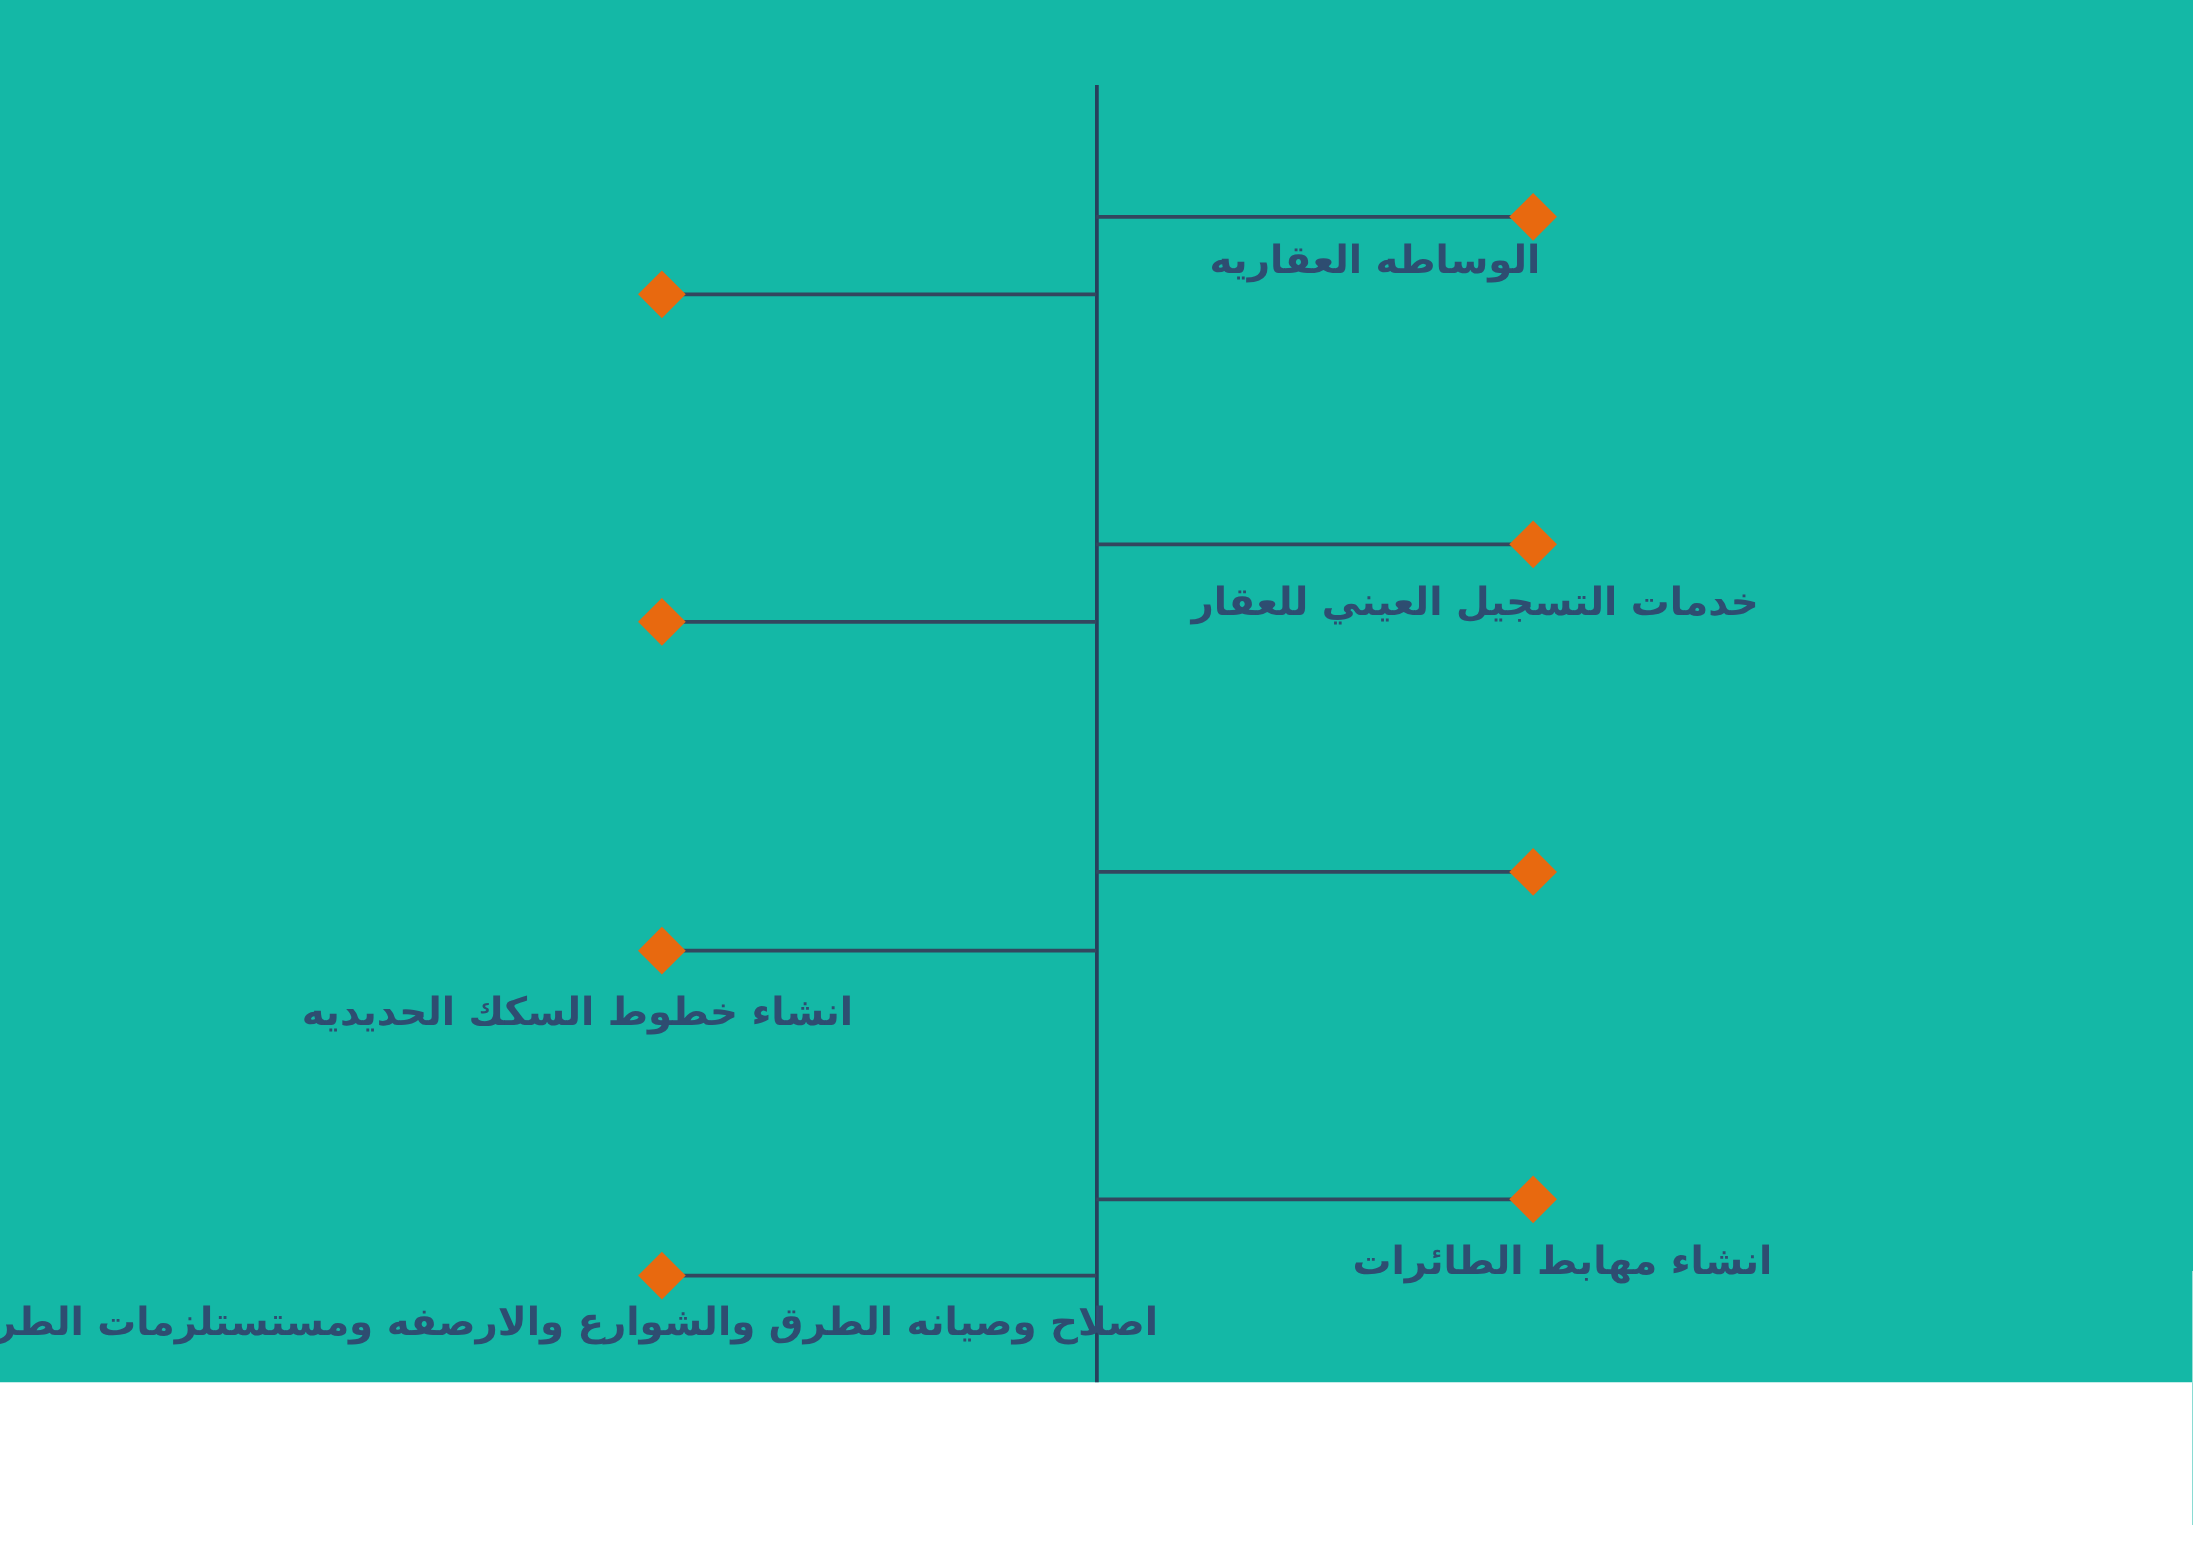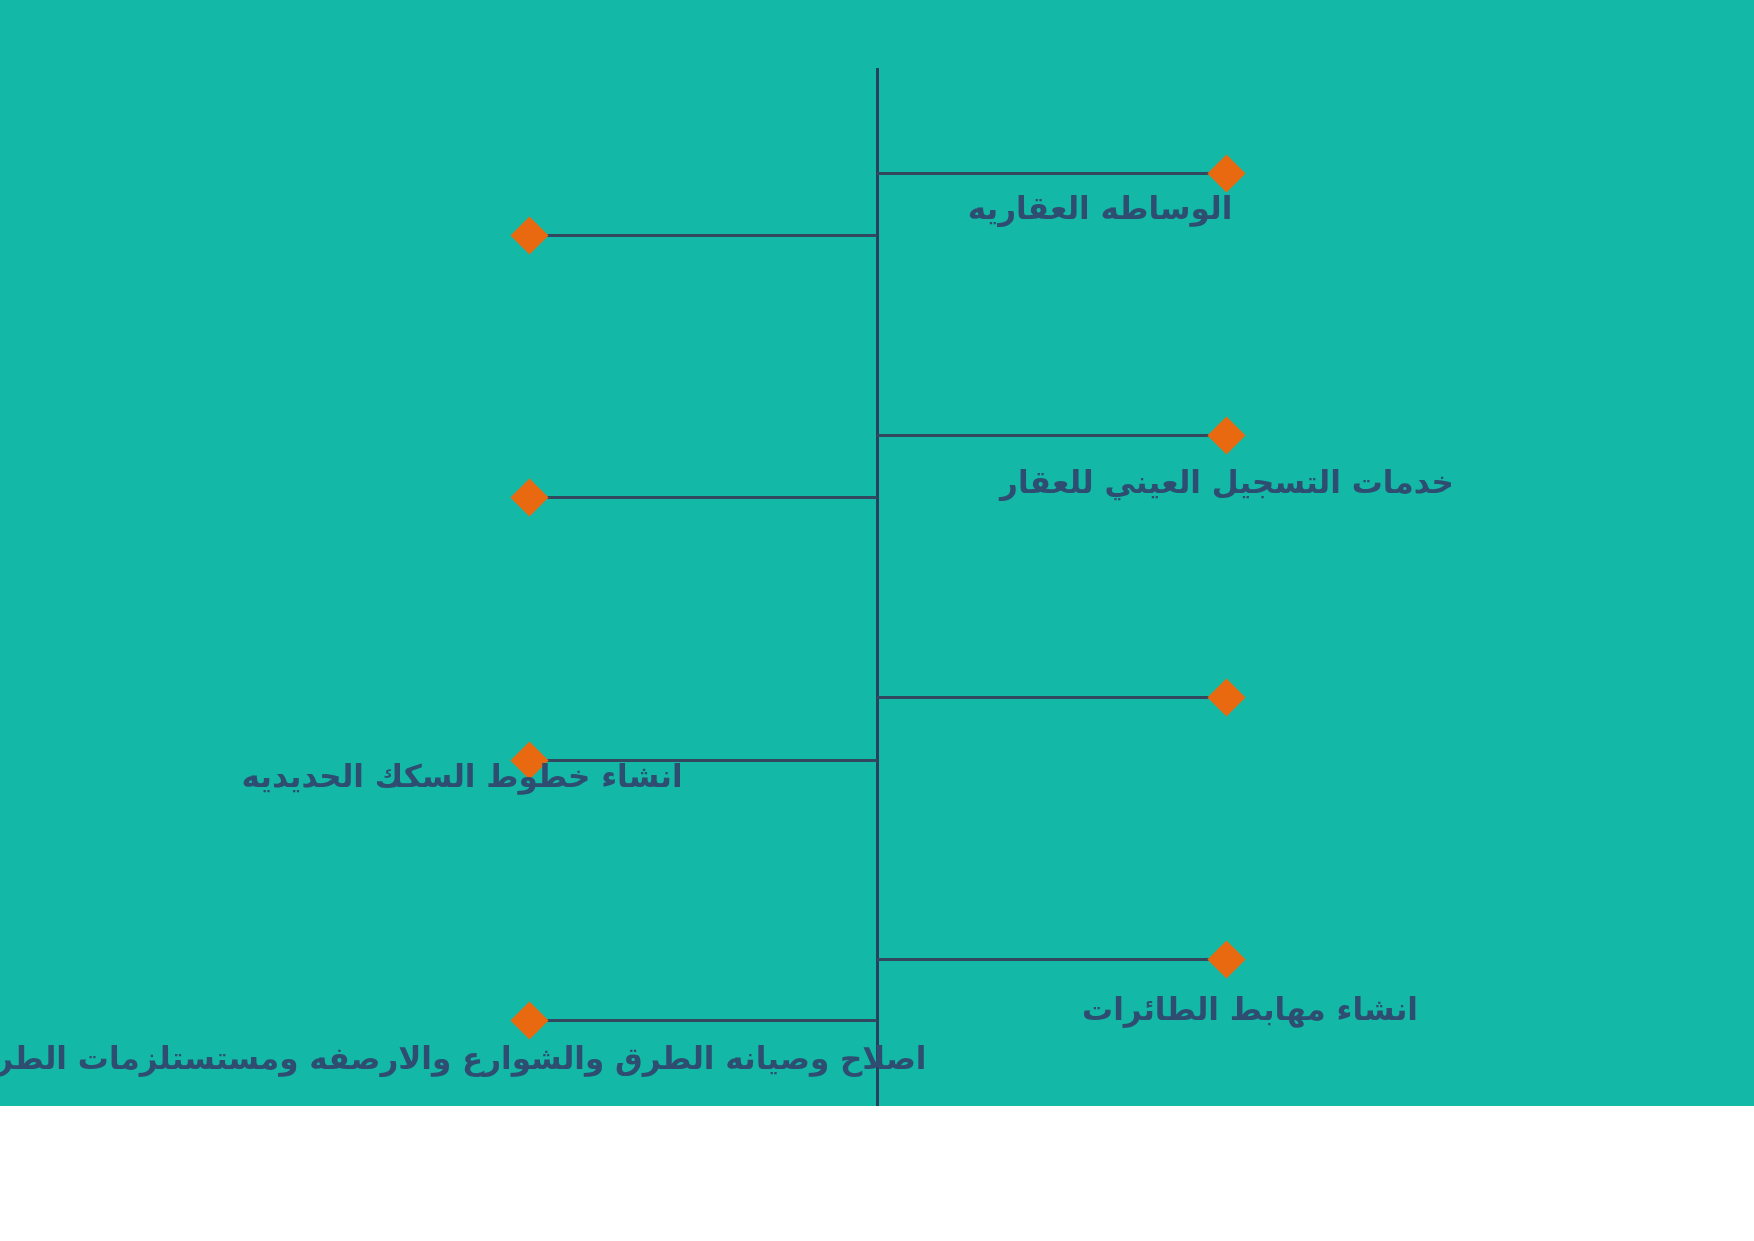--- a/index.html
+++ b/index.html
@@ -57,31 +57,31 @@
 
   <div class="connector right" style="top:171.5px"></div>
   <div class="diamond" style="left:1213px; top:159.5px"></div>
   <div class="branch-label" dir="rtl" style="left:1100px; top:188px">الوساطه العقاريه</div>
 
   <div class="connector left" style="top:233.5px"></div>
   <div class="diamond" style="left:516px; top:221.5px"></div>
 
   <div class="connector right" style="top:433.5px"></div>
   <div class="diamond" style="left:1213px; top:421.5px"></div>
-  <div class="branch-label" dir="rtl" style="left:1227px; top:462px">خدمات التسجيل العيني للعقار</div>
+  <div class="branch-label" dir="rtl" style="left:1180px; top:462px">خدمات التسجيل العيني للعقار</div>
 
   <div class="connector left" style="top:495.5px"></div>
   <div class="diamond" style="left:516px; top:483.5px"></div>
 
   <div class="connector right" style="top:695.5px"></div>
   <div class="diamond" style="left:1213px; top:683.5px"></div>
 
   <div class="connector left" style="top:758.5px"></div>
   <div class="diamond" style="left:516px; top:746.5px"></div>
-  <div class="branch-label" dir="rtl" style="left:462px; top:756px">انشاء خطوط السكك الحديديه</div>
+  <div class="branch-label" dir="rtl" style="left:462px; top:790px">انشاء خطوط السكك الحديديه</div>
 
   <div class="connector right" style="top:957.5px"></div>
   <div class="diamond" style="left:1213px; top:945.5px"></div>
   <div class="branch-label" dir="rtl" style="left:1250px; top:989px">انشاء مهابط الطائرات</div>
 
   <div class="connector left" style="top:1018.5px"></div>
   <div class="diamond" style="left:516px; top:1006.5px"></div>
   <div class="branch-label" dir="rtl" style="left:447px; top:1038px">اصلاح وصيانه الطرق والشوارع والارصفه ومستستلزمات الطرق</div>
 
 </div>

